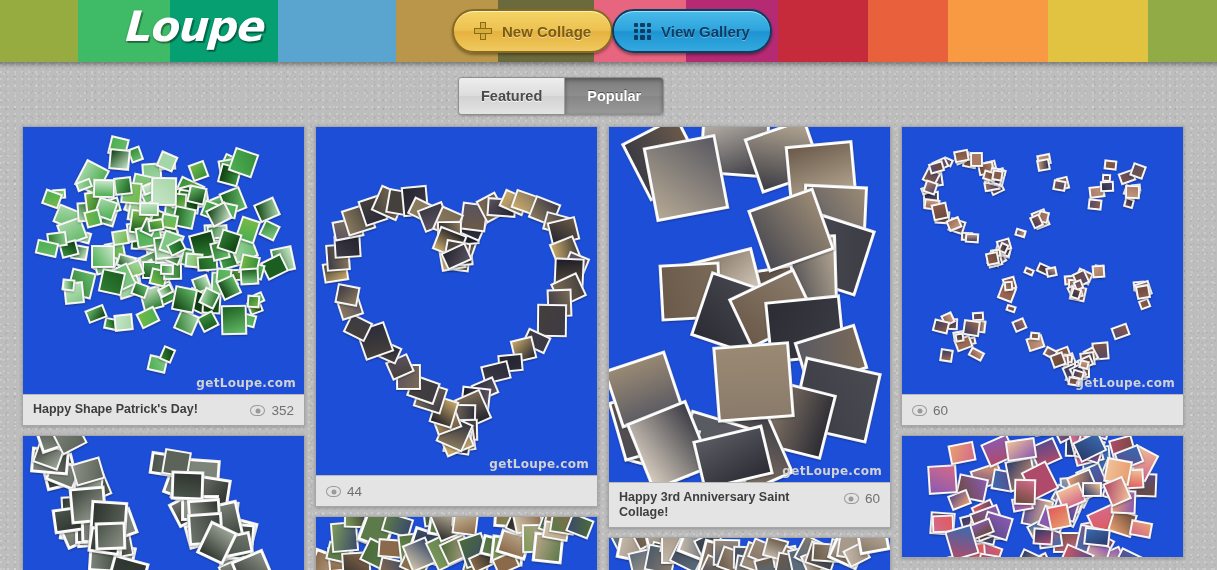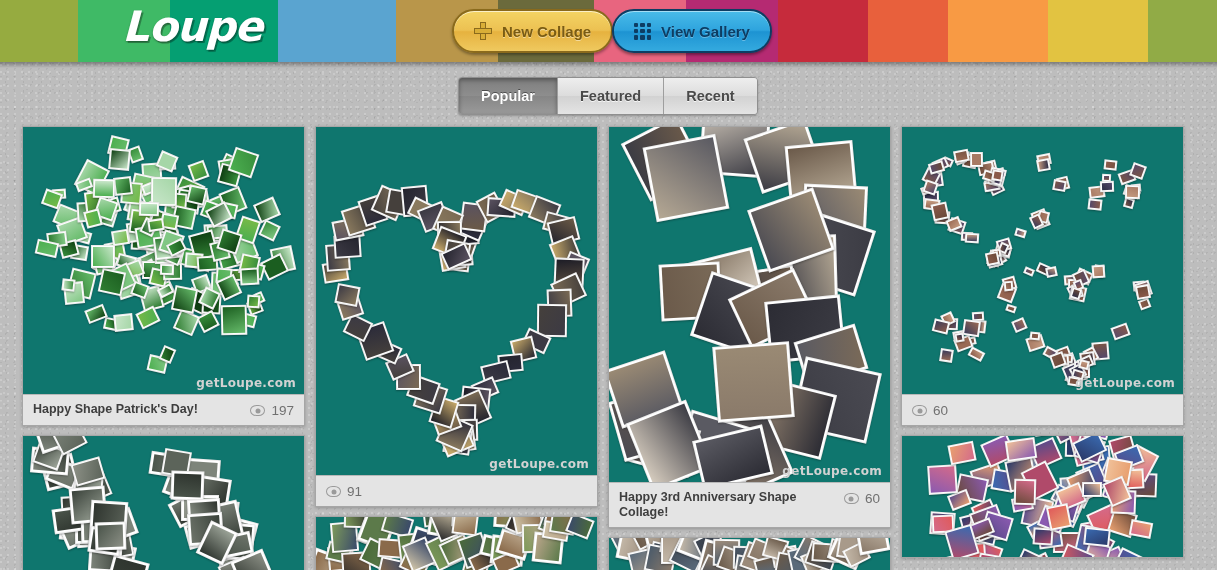--- a/index.html
+++ b/index.html
@@ -171,21 +171,21 @@
 
   .card {
     background: #ffffff;
     border: 1px solid #a6a6a6;
     box-shadow: 0 1px 3px rgba(0,0,0,.22);
     overflow: hidden;
     cursor: pointer;
   }
   .card-thumb {
     position: relative;
-    background: #0f766e;
+    background: #1d4ed8;
     overflow: hidden;
   }
   .watermark {
     position: absolute;
     right: 8px;
     bottom: 4px;
     font-size: 12px;
     font-weight: bold;
     color: #d2d2d2;
     letter-spacing: .3px;
@@ -291,23 +291,22 @@
         <i></i>
         <i></i>
         <i></i>
         <i></i>
     </span>
     <span>View Gallery</span>
   </div>
 </div>
 
 <div id="tabs">
+    <div class="tab">Featured</div>
     <div class="tab active">Popular</div>
-    <div class="tab">Featured</div>
-    <div class="tab">Recent</div>
   </div>
 
 <div id="gallery">
     <div class="column">
       <div class="card">
         <div class="card-thumb" style="height: 267px;">
           <div class="collage">
             <div class="ph" style="width: 18.8px; height: 21px; left: 123.6px; top: 118.4px; transform: rotate(-1.9deg); padding: 1px;">
               <span style="background: linear-gradient(177deg, rgb(76, 175, 80), rgb(47, 125, 50));"></span>
             </div>
@@ -758,21 +757,21 @@
             <div class="ph" style="width: 21.2px; height: 20.7px; left: 196.2px; top: 104.1px; transform: rotate(17.6deg); padding: 1px;">
               <span style="background: linear-gradient(115deg, rgb(47, 125, 50), rgb(15, 64, 18));"></span>
             </div>
           </div>
           <div class="watermark">getLoupe.com</div>
         </div>
         <div class="card-caption">
           <div class="card-title">Happy Shape Patrick's Day!</div>
           <div class="views">
             <span class="eye-icon"></span>
-            <span class="views-count">197</span>
+            <span class="views-count">352</span>
           </div>
         </div>
       </div>
       <div class="card">
         <div class="card-thumb" style="height: 145px;">
           <div class="collage">
             <div class="ph" style="width: 32.7px; height: 31.7px; left: 19.9px; top: 19.6px; transform: rotate(-14.2deg); padding: 2px;">
               <span style="background: linear-gradient(283deg, rgb(58, 66, 58), rgb(58, 66, 58));"></span>
             </div>
             <div class="ph" style="width: 27.2px; height: 20.6px; left: 197.9px; top: 125.4px; transform: rotate(-13.7deg); padding: 1px;">
@@ -1125,21 +1124,21 @@
             </div>
             <div class="ph" style="width: 26.8px; height: 19.1px; left: 126.9px; top: 120px; transform: rotate(-24.7deg); padding: 1px;">
               <span style="background: linear-gradient(137deg, rgb(36, 36, 46), rgb(90, 82, 96));"></span>
             </div>
           </div>
           <div class="watermark">getLoupe.com</div>
         </div>
         <div class="card-caption">
           <div class="views">
             <span class="eye-icon"></span>
-            <span class="views-count">91</span>
+            <span class="views-count">44</span>
           </div>
         </div>
       </div>
       <div class="card">
         <div class="card-thumb" style="height: 55px;">
           <div class="collage">
             <div class="ph" style="width: 31.2px; height: 30.1px; left: -6.3px; top: 34.8px; transform: rotate(20.1deg); padding: 2px;">
               <span style="background: linear-gradient(97deg, rgb(138, 106, 74), rgb(185, 165, 138));"></span>
             </div>
             <div class="ph" style="width: 26.4px; height: 25.2px; left: 12.4px; top: 29.1px; transform: rotate(-5.3deg); padding: 1px;">
@@ -1342,21 +1341,21 @@
             <div class="ph" style="width: 70.2px; height: 65.8px; left: 147.2px; top: 69.9px; transform: rotate(-19.5deg); padding: 2px;">
               <span style="background: linear-gradient(73deg, rgb(74, 74, 82), rgb(154, 138, 116));"></span>
             </div>
             <div class="ph" style="width: 76.5px; height: 75.6px; left: 105.7px; top: 217.4px; transform: rotate(-4.4deg); padding: 2px;">
               <span style="background: linear-gradient(183deg, rgb(154, 138, 116), rgb(138, 122, 106));"></span>
             </div>
           </div>
           <div class="watermark">getLoupe.com</div>
         </div>
         <div class="card-caption">
-          <div class="card-title">Happy 3rd Anniversary Shape Collage!</div>
+          <div class="card-title">Happy 3rd Anniversary Saint Collage!</div>
           <div class="views">
             <span class="eye-icon"></span>
             <span class="views-count">60</span>
           </div>
         </div>
       </div>
       <div class="card">
         <div class="card-thumb" style="height: 32px;">
           <div class="collage">
             <div class="ph" style="width: 27px; height: 22.4px; left: 3.1px; top: -11.8px; transform: rotate(-27.1deg); padding: 1px;">

